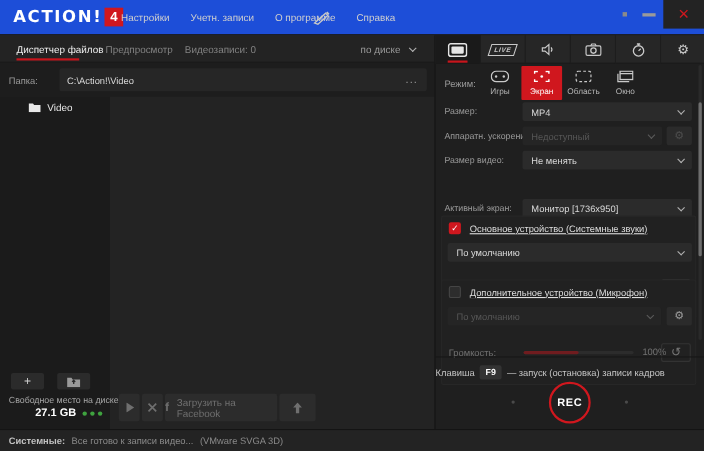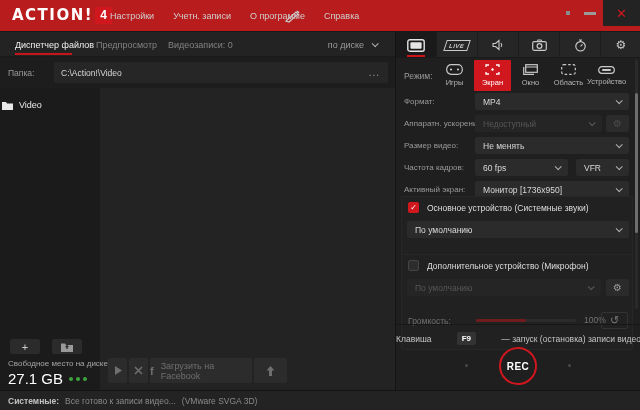--- a/index.html
+++ b/index.html
@@ -1,21 +1,21 @@
 <!DOCTYPE html>
 <html><head>
 <meta charset="utf-8">
 <style>
   * { margin:0; padding:0; box-sizing:border-box; }
   html,body { width:640px; height:410px; background:#111; }
   body { font-family:"Liberation Sans","DejaVu Sans",sans-serif; color:#cfcfcf; }
   #app { position:relative; width:640px; height:410px; background:#1f1f1f; overflow:hidden; }
 
   
-  .titlebar { position:absolute; left:0; top:0; width:640px; height:32px; background:#b91c1c; border-bottom:1px solid #1a1a1a; }
+  .titlebar { position:absolute; left:0; top:0; width:640px; height:32px; background:#1d4ed8; border-bottom:1px solid #1a1a1a; }
   .logo { position:absolute; left:12px; top:6px; display:flex; align-items:center; }
   .logo-text { font-size:15px; font-weight:800; color:#fff; letter-spacing:1.5px; font-family:"DejaVu Sans",sans-serif; }
   .logo-badge { margin-left:2px; width:17px; height:17px; background:#d0171e; color:#fff; font-size:12px; font-weight:800; display:flex; align-items:center; justify-content:center; }
   .menu { position:absolute; left:108px; top:0; height:32px; display:flex; align-items:center; gap:15px; }
   .menu-item { font-size:9px; color:#cfcfcf; padding:3px 2px; cursor:default; }
   .pen-btn { position:absolute; left:284px; top:8px; width:18px; height:16px; }
   .winctl { position:absolute; right:0; top:0; height:26px; display:flex; align-items:center; }
   .wc-dot { width:18px; height:20px; display:flex; align-items:center; justify-content:center; }
   .wc-dot i { width:4px; height:4px; background:#8a8a8a; display:block; }
   .wc-min { width:26px; height:20px; display:flex; align-items:center; justify-content:center; }
@@ -36,30 +36,30 @@
   
   .folder-row { position:absolute; left:0; top:57px; width:395px; height:31px; background:#1d1d1d; }
   .folder-label { position:absolute; left:8px; top:0; height:31px; display:flex; align-items:center; color:#9a9a9a; font-size:8.5px; }
   .folder-input { position:absolute; left:54px; top:5px; width:334px; height:21px; background:#262626; border-radius:2px; display:flex; align-items:center; }
   .folder-path { padding-left:7px; font-size:8.5px; color:#d8d8d8; flex:1; }
   .browse { padding-right:8px; color:#9a9a9a; font-size:10px; letter-spacing:1px; }
 
   
   .file-area { position:absolute; left:0; top:88px; width:395px; height:302px; background:#232323; }
   .tree-col { position:absolute; left:0; top:0; width:100px; height:302px; background:#1b1b1b; }
-  .tree-item { position:absolute; left:0; top:5px; width:100px; height:17px; display:flex; align-items:flex-end; gap:6px; padding-left:2px; color:#e8e8e8; font-size:9px; }
+  .tree-item { position:absolute; left:0; top:5px; width:100px; height:17px; display:flex; align-items:flex-start; gap:6px; padding-left:26px; color:#e8e8e8; font-size:9px; }
 
   
   .btn-sq { position:absolute; height:15px; background:#2b2b2b; border-radius:2px; display:flex; align-items:center; justify-content:center; color:#cfcfcf; }
   .add-btn { left:10px; top:251px; width:30px; font-size:11px; line-height:10px; }
   .import-btn { left:52px; top:251px; width:30px; }
   .freespace { position:absolute; left:8px; top:271px; }
   .fs-label { font-size:8px; color:#a5a5a5; }
   .fs-line { display:flex; align-items:center; gap:6px; margin-top:2px; }
-  .fs-value { font-size:15px; font-weight:400; color:#fff; }
+  .fs-value { font-size:10px; font-weight:700; color:#fff;margin-left:24px; }
   .fs-dots { display:flex; gap:3px; }
   .fs-dots i { width:4px; height:4px; border-radius:50%; background:#3fa33f; display:block; }
 
   
   .share-bar { position:absolute; left:108px; top:270px; display:flex; gap:2px; }
   .sb-btn { height:25px; background:#2c2c2c; border-radius:2px; display:flex; align-items:center; justify-content:center; gap:7px; color:#6f6f6f; font-size:9px; }
   .sb-sm { width:19px; }
   .sb-wide { width:102px; }
   .sb-up { width:33px; }
   .fb-glyph { font-weight:700; font-size:11px; color:#6f6f6f; }
@@ -96,30 +96,30 @@
   .dd.disabled { background:#252525; }
   .dd.disabled .dd-text { color:#565656; }
   .gear-btn { position:absolute; top:0; width:23px; height:17px; background:#2b2b2b; border-radius:2px; display:flex; align-items:center; justify-content:center; font-size:10px; color:#9a9a9a; }
   .gear-btn.dimmed { color:#4c4c4c; }
 
   .audio-box { position:absolute; left:5px; width:232px; background:#212121; border:1px solid #272727; border-radius:2px; }
   .chk-row { position:absolute; left:6px; top:5px; display:flex; align-items:center; gap:8px; }
   .checkbox { width:11px; height:11px; border-radius:2px; display:flex; align-items:center; justify-content:center; }
   .checkbox.checked { background:#d0171e; color:#fff; font-size:8px; font-weight:700; }
   .checkbox.unchecked { background:#2d2d2d; border:1px solid #454545; }
-  .chk-label { font-size:8.5px; color:#dedede; }
+  .chk-label { font-size:8.5px; color:#dedede;text-decoration:underline; }
   .vol-label { position:absolute; left:6px; color:#c9c9c9; font-size:8.5px; }
   .vol-track { position:absolute; width:100px; height:3px; background:#3a3a3a; border-radius:2px; }
   .vol-fill { height:3px; width:50%; background:#d0171e; border-radius:2px; }
   .vol-pct { position:absolute; font-size:8.5px; color:#cfcfcf; }
   .reset-btn { position:absolute; width:27px; height:17px; border:1px solid #4a4a4a; border-radius:2px; display:flex; align-items:center; justify-content:center; color:#d8d8d8; font-size:11px; font-family:"DejaVu Sans",sans-serif; }
   .dimmed-section { opacity:.45; }
 
   .hr-div { position:absolute; left:0; width:245px; height:1px; background:#171717; }
-  .hotkey-row { position:absolute; left:0; top:300px; width:245px; display:flex; align-items:center; justify-content:space-between; gap:5px; font-size:8.5px; color:#c5c5c5; }
+  .hotkey-row { position:absolute; left:0; top:300px; width:245px; display:flex; align-items:center; justify-content:flex-start; gap:5px; font-size:8.5px; color:#c5c5c5; }
   .f9-badge { background:#333; color:#fff; font-weight:700; font-size:8px; padding:2px 5px; border-radius:2px; }
 
   .rec-btn { position:absolute; left:103px; top:315px; width:38px; height:38px; border:2px solid #d0171e; border-radius:50%; display:flex; align-items:center; justify-content:center; color:#fff; font-size:10px; font-weight:700; letter-spacing:.5px; background:#1f1f1f; }
   .rec-dot { position:absolute; width:3px; height:3px; background:#4a4a4a; border-radius:50%; top:332px; }
   .rec-dot.l { left:69px; } .rec-dot.r { left:172px; }
 
   .scroll-thumb { position:absolute; right:2px; top:61px; width:3px; height:140px; background:#6e6e6e; border-radius:2px; }
   .scroll-track { position:absolute; right:2px; top:27px; width:3px; height:250px; background:#2a2a2a; border-radius:2px; }
 
   svg { display:block; }
@@ -282,43 +282,36 @@
         </div>
         <div class="mode-btn active">
           <svg width="15" height="11" viewBox="0 0 15 11">
               <path d="M1 3 V1 H4 M11 1 H14 V3 M14 8 V10 H11 M4 10 H1 V8" fill="none" stroke="#fff" stroke-width="1.3"></path>
               <circle cx="7.5" cy="5.5" r="1.2" fill="#fff"></circle>
             </svg>
           <span class="mode-lbl">Экран</span>
         </div>
         <div class="mode-btn">
           <svg width="15" height="11" viewBox="0 0 15 11">
+              <rect x="0.7" y="0.7" width="13.6" height="9.6" rx="2" fill="none" stroke="#c9c9c9" stroke-width="1.2" stroke-dasharray="2.5 2"></rect>
+            </svg>
+          <span class="mode-lbl">Область</span>
+        </div>
+        <div class="mode-btn">
+          <svg width="15" height="11" viewBox="0 0 15 11">
               <rect x="2.7" y="0.7" width="11.6" height="7.6" fill="none" stroke="#c9c9c9" stroke-width="1.2"></rect>
               <path d="M2.7 3 H14.3 M0.7 3 V10.3 H11" fill="none" stroke="#c9c9c9" stroke-width="1.2"></path>
             </svg>
           <span class="mode-lbl">Окно</span>
         </div>
-        <div class="mode-btn">
-          <svg width="15" height="11" viewBox="0 0 15 11">
-              <rect x="0.7" y="0.7" width="13.6" height="9.6" rx="2" fill="none" stroke="#c9c9c9" stroke-width="1.2" stroke-dasharray="2.5 2"></rect>
-            </svg>
-          <span class="mode-lbl">Область</span>
-        </div>
-        <div class="mode-btn">
-          <svg width="17" height="8" viewBox="0 0 17 8">
-              <rect x="0.7" y="0.7" width="15.6" height="6.6" rx="3.3" fill="none" stroke="#c9c9c9" stroke-width="1.2"></rect>
-              <rect x="4" y="3" width="9" height="2" rx="1" fill="#c9c9c9"></rect>
-            </svg>
-          <span class="mode-lbl">Устройство</span>
-        </div>
       </div>
     </div>
 
     <div class="srow" style="top:61px">
-      <span class="srow-label">Формат:</span>
+      <span class="srow-label">Размер:</span>
       <div class="dd" style="left:79px;width:154px">
         <span class="dd-text">MP4</span>
         <span class="chev"></span>
       </div>
     </div>
 
     <div class="srow" style="top:83px">
       <span class="srow-label">Аппаратн. ускорение:</span>
       <div class="dd disabled" style="left:79px;width:127px">
         <span class="dd-text">Недоступный</span>
@@ -328,31 +321,20 @@
     </div>
 
     <div class="srow" style="top:105px">
       <span class="srow-label">Размер видео:</span>
       <div class="dd" style="left:79px;width:154px">
         <span class="dd-text">Не менять</span>
         <span class="chev"></span>
       </div>
     </div>
 
-    <div class="srow" style="top:127px">
-      <span class="srow-label">Частота кадров:</span>
-      <div class="dd" style="left:79px;width:93px">
-        <span class="dd-text">60 fps</span>
-        <span class="chev"></span>
-      </div>
-      <div class="dd" style="left:180px;width:53px">
-        <span class="dd-text">VFR</span>
-        <span class="chev"></span>
-      </div>
-    </div>
 
     <div class="srow" style="top:149px">
       <span class="srow-label">Активный экран:</span>
       <div class="dd" style="left:79px;width:154px">
         <span class="dd-text">Монитор [1736x950]</span>
         <span class="chev"></span>
       </div>
     </div>
 
     <div class="audio-box" style="top:164px;height:94px">
@@ -392,21 +374,21 @@
         <span class="vol-pct" style="left:182px;top:8px">100%</span>
         <div class="reset-btn" style="left:199px;top:5px">↺</div>
       </div>
     </div>
 
     <div class="hr-div" style="top:292px"></div>
 
     <div class="hotkey-row">
       <span>Клавиша</span>
       <span class="f9-badge">F9</span>
-      <span>— запуск (остановка) записи видео</span>
+      <span>— запуск (остановка) записи кадров</span>
     </div>
 
     <span class="rec-dot l"></span>
     <div class="rec-btn">
       <span>REC</span>
     </div>
     <span class="rec-dot r"></span>
 
     <div class="scroll-track"></div>
     <div class="scroll-thumb"></div>

